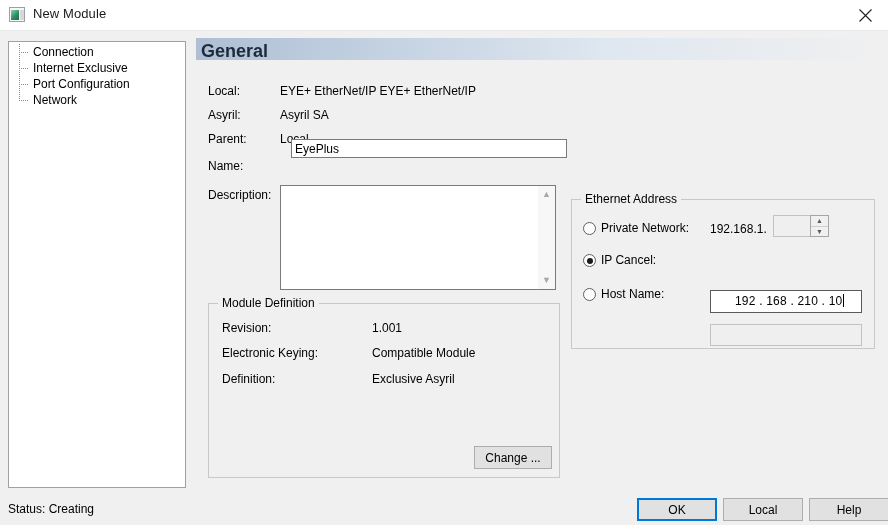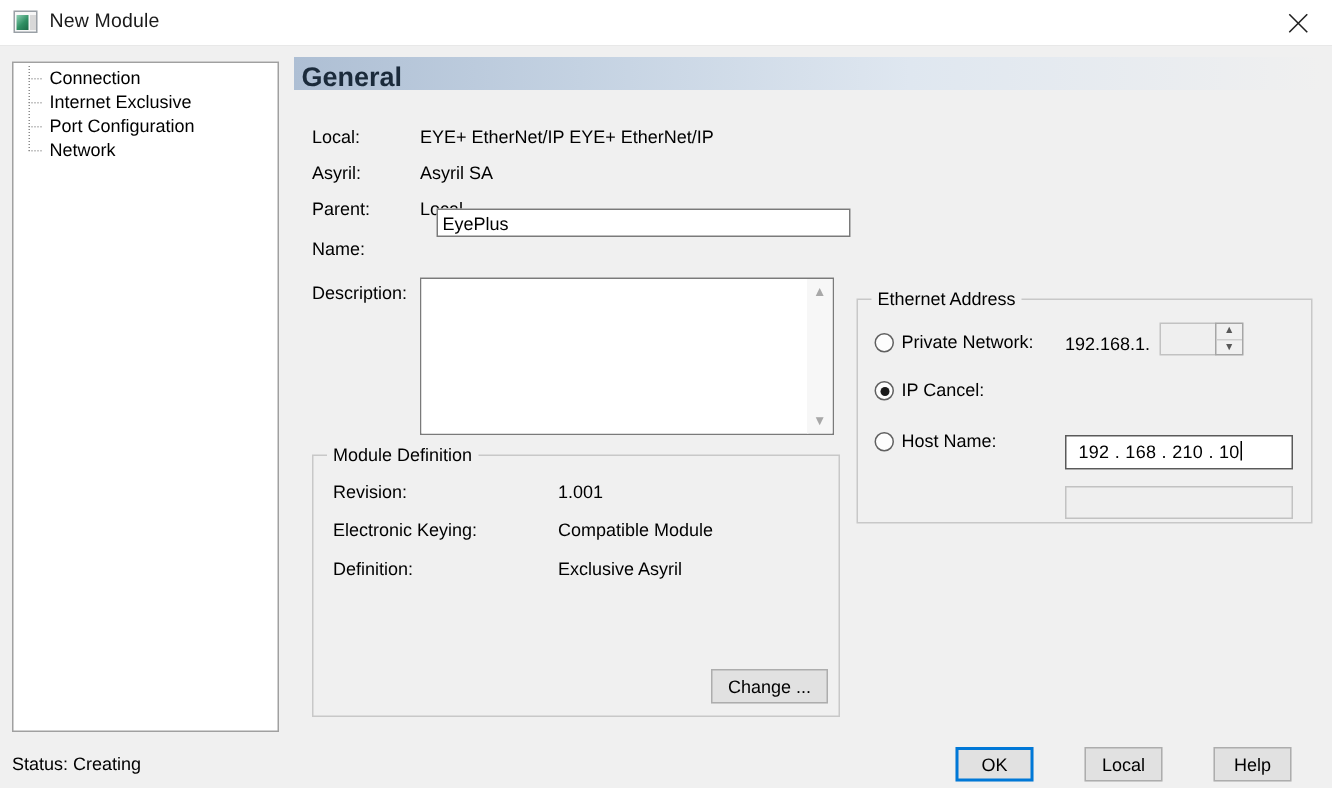--- a/index.html
+++ b/index.html
@@ -297,21 +297,21 @@
   }
   .spin-btns div.up { border-bottom: 1px solid #cfcfcf; }
 
   #ip-textbox {
     left: 138px; top: 90px;
     width: 152px; height: 23px;
     line-height: 21px;
     border: 1px solid #5a5a5a;
     letter-spacing: .2px;
     text-align: left;
-    padding-left: 8px;
+    padding-left: 24px;
   }
   #hostname-textbox {
     left: 138px; top: 124px;
     width: 152px; height: 22px;
   }
   .caret {
     display: inline-block;
     width: 1px;
     height: 13px;
     background: #000;
@@ -339,21 +339,21 @@
     font-size: 12px;
     color: #000;
     text-align: center;
     cursor: default;
     padding: 0;
   }
   #change-button {
     left: 265px; top: 142px;
     width: 78px; height: 23px;
   }
-  .footer-btn { top: 498px; width: 52px; height: 23px; }
+  .footer-btn { top: 498px; width: 80px; height: 23px; }
   #ok-button { left: 637px; border: 2px solid #0078d7; }
   #cancel-button { left: 723px; }
   #help-button { left: 809px; }
 
   .status-text {
     position: absolute;
     left: 8px; top: 502px;
     font-size: 12px;
     color: #000;
   }

